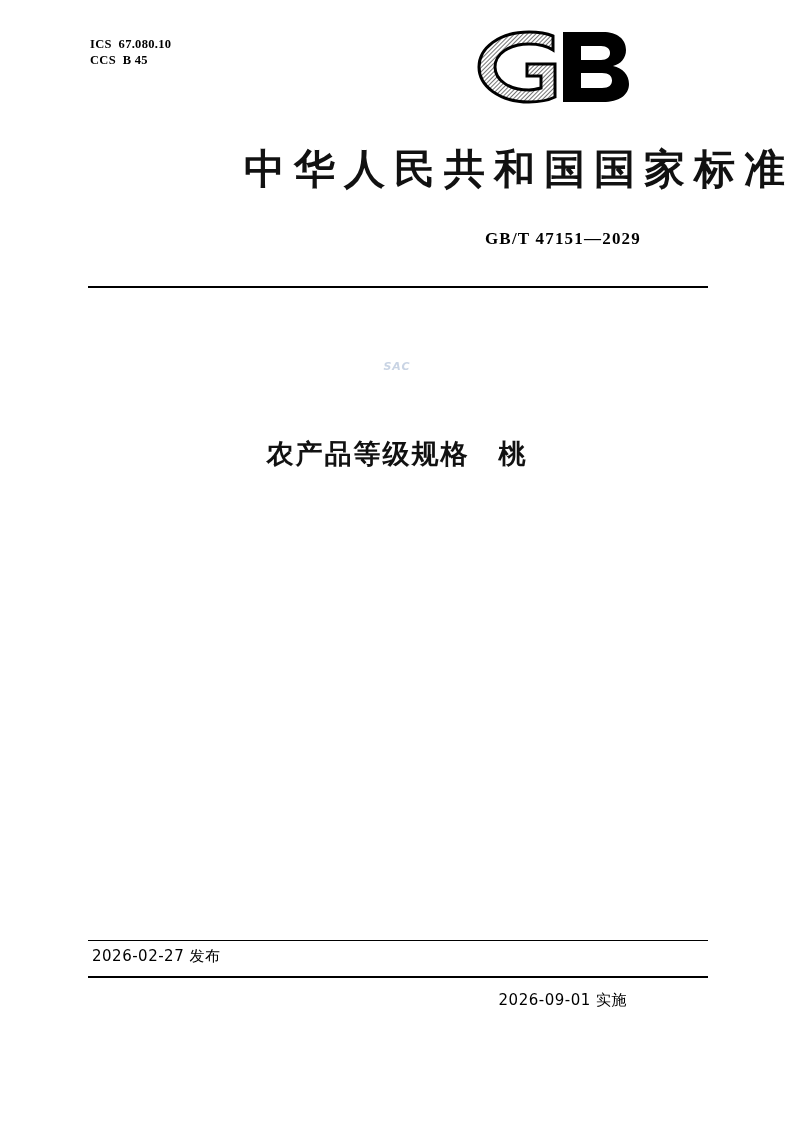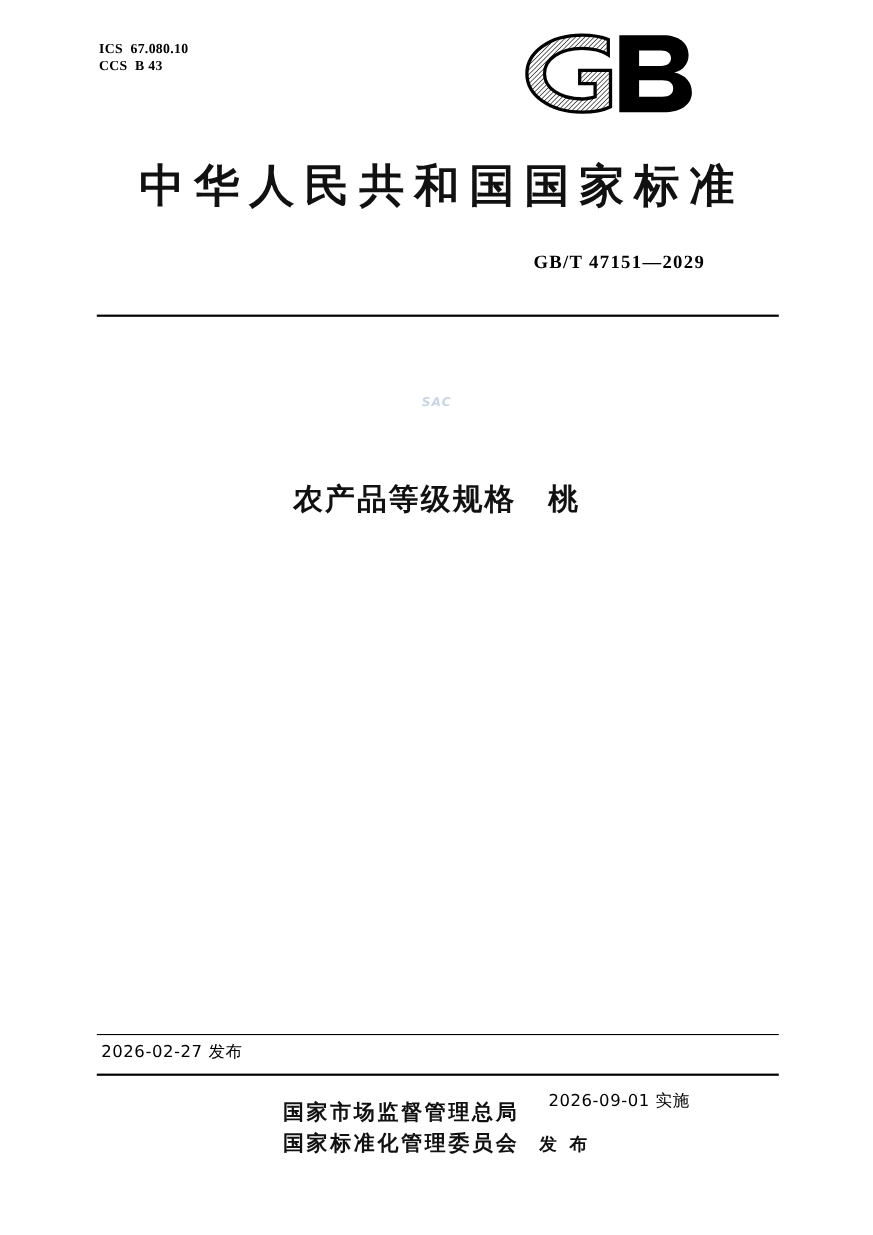--- a/index.html
+++ b/index.html
@@ -43,21 +43,21 @@
     width: 170px;
     height: 82px;
   }
 
   
   .cn-title {
     position: absolute;
     left: 0;
     top: 138px;
     width: 794px;
-    text-align: center;
+    text-align: right;
     font-family: Liberation Mono, monospace;
     font-weight: bold;
     font-size: 41px;
     letter-spacing: 9px;
     text-indent: 9px;
     color: #111;
   }
 
   .std-no {
     position: absolute;
@@ -182,21 +182,21 @@
     color: #111;
   }
 </style>
 </head>
 <body>
 
 <div class="page">
 
   <div class="ics-block">
     <div class="ics-line">ICS  67.080.10</div>
-    <div class="ics-line">CCS  B 43</div>
+    <div class="ics-line">CCS  B 45</div>
   </div>
 
   <div class="gb-logo">
     <svg width="170" height="82" viewBox="0 0 170 82" xmlns="http://www.w3.org/2000/svg">
       <defs>
         <pattern id="hatch" width="3" height="3" patternUnits="userSpaceOnUse" patternTransform="rotate(45)">
           <rect width="3" height="3" fill="#ffffff"></rect>
           <line x1="0" y1="0" x2="0" y2="3" stroke="#000000" stroke-width="1.1"></line>
         </pattern>
       </defs>
@@ -221,21 +221,14 @@
 
   <div class="watermark">SAC</div>
 
   <div class="doc-title-cn">农产品等级规格　桃</div>
 
   <div class="footer-rule-top"></div>
   <div class="issue-date">2026-02-27 发布</div>
   <div class="impl-date">2026-09-01 实施</div>
   <div class="footer-rule-bottom"></div>
 
-  <div class="issuers">
-    <div class="issuer-names">
-      <div>国家市场监督管理总局</div>
-      <div>国家标准化管理委员会</div>
-    </div>
-    <div class="issuer-publish">发 布</div>
-  </div>
 
 </div>
 
 </body></html>

